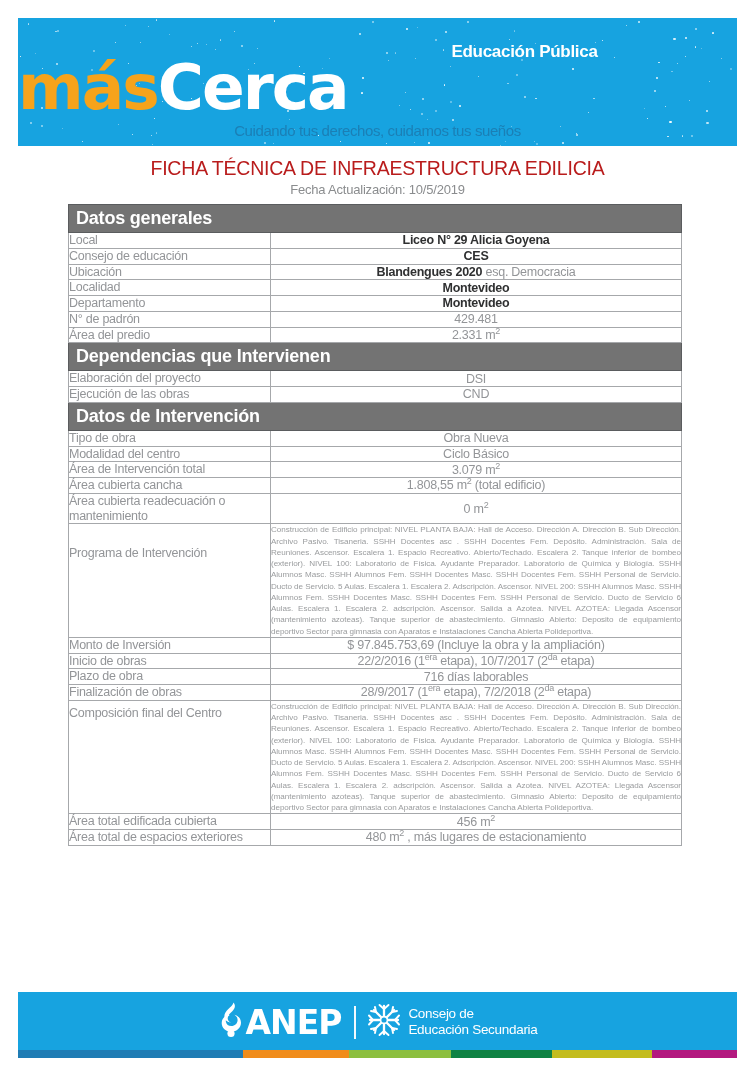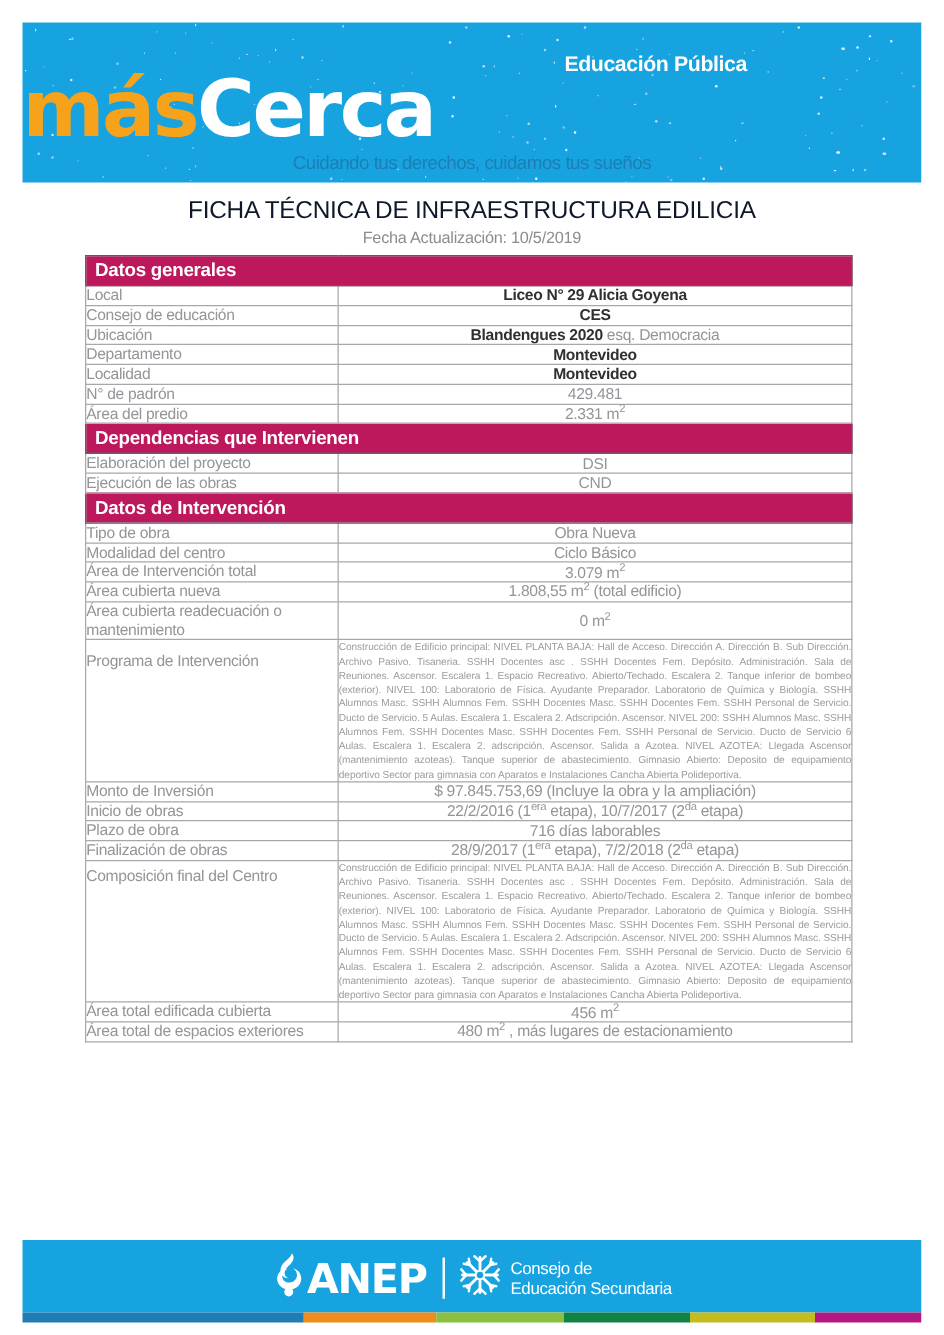--- a/index.html
+++ b/index.html
@@ -92,21 +92,21 @@
   }
 
   
   .doc-title {
     position: absolute;
     left: 0;
     right: 0;
     top: 157px;
     text-align: center;
     font-size: 19.5px;
-    color: #0f172a;
+    color: #b91c1c;
     letter-spacing: -0.2px;
     white-space: nowrap;
   }
   .doc-subtitle {
     position: absolute;
     left: 0;
     right: 0;
     top: 182px;
     text-align: center;
     font-size: 13px;
@@ -129,24 +129,24 @@
   }
   table.ficha td {
     border: 1px solid #a6a8ab;
     padding: 0;
     vertical-align: middle;
   }
   .col-label { width: 202px; }
   .col-value { width: 411px; }
 
   tr.section-row td {
-    background: #be185d;
+    background: #737373;
     border-color: #5a5c5e;
     color: #ffffff;
-    font-size: 15px;
+    font-size: 18px;
     font-weight: bold;
     padding: 3px 0 3px 7px;
     letter-spacing: -0.2px;
   }
   td.lbl {
     color: #939598;
     font-size: 12.5px;
     padding: 3px 0 3px 7px;
     letter-spacing: -0.25px;
     line-height: 1.18;
@@ -415,28 +415,28 @@
         </tr>
         <tr>
           <td class="lbl">Consejo de educación</td>
           <td class="val dark">CES</td>
         </tr>
         <tr>
           <td class="lbl">Ubicación</td>
           <td class="val"><b>Blandengues 2020</b> esq. Democracia</td>
         </tr>
         <tr>
+          <td class="lbl">Localidad</td>
+          <td class="val dark">Montevideo</td>
+        </tr>
+        <tr>
           <td class="lbl">Departamento</td>
           <td class="val dark">Montevideo</td>
         </tr>
         <tr>
-          <td class="lbl">Localidad</td>
-          <td class="val dark">Montevideo</td>
-        </tr>
-        <tr>
           <td class="lbl">N° de padrón</td>
           <td class="val">429.481</td>
         </tr>
         <tr>
           <td class="lbl">Área del predio</td>
           <td class="val">2.331 m<sup>2</sup></td>
         </tr>
         <tr class="section-row">
           <td colspan="2">Dependencias que Intervienen</td>
         </tr>
@@ -457,29 +457,29 @@
         </tr>
         <tr>
           <td class="lbl">Modalidad del centro</td>
           <td class="val">Ciclo Básico</td>
         </tr>
         <tr>
           <td class="lbl">Área de Intervención total</td>
           <td class="val">3.079 m<sup>2</sup></td>
         </tr>
         <tr>
-          <td class="lbl">Área cubierta nueva</td>
+          <td class="lbl">Área cubierta cancha</td>
           <td class="val">1.808,55 m<sup>2</sup> (total edificio)</td>
         </tr>
         <tr>
           <td class="lbl">Área cubierta readecuación  o mantenimiento</td>
           <td class="val">0 m<sup>2</sup></td>
         </tr>
         <tr>
-          <td class="lbl" style="vertical-align: top; padding-top: 10px;">Programa de Intervención</td>
+          <td class="lbl" style="vertical-align: top; padding-top: 22px;">Programa de Intervención</td>
           <td class="para">Construcción de Edificio principal: NIVEL PLANTA BAJA: Hall de Acceso. Dirección A. Dirección B. Sub Dirección. Archivo Pasivo. Tisaneria. SSHH Docentes asc . SSHH Docentes Fem. Depósito.  Administración. Sala de Reuniones.  Ascensor. Escalera 1. Espacio Recreativo. Abierto/Techado. Escalera 2. Tanque inferior de bombeo (exterior). NIVEL 100: Laboratorio de Física. Ayudante Preparador. Laboratorio de Química y Biología. SSHH Alumnos Masc. SSHH Alumnos Fem. SSHH Docentes Masc. SSHH Docentes Fem. SSHH Personal de Servicio. Ducto de Servicio. 5 Aulas. Escalera 1. Escalera 2. Adscripción. Ascensor. NIVEL 200: SSHH Alumnos Masc. SSHH Alumnos Fem. SSHH Docentes Masc. SSHH Docentes Fem. SSHH Personal de Servicio. Ducto de Servicio 6 Aulas. Escalera 1. Escalera 2. adscripción. Ascensor. Salida a Azotea. NIVEL AZOTEA: Llegada Ascensor (mantenimiento azoteas). Tanque superior de abastecimiento. Gimnasio Abierto:  Deposito de equipamiento deportivo Sector para gimnasia con Aparatos e Instalaciones Cancha Abierta Polideportiva.</td>
         </tr>
         <tr>
           <td class="lbl">Monto de Inversión</td>
           <td class="val">$ 97.845.753,69 (Incluye la obra y la ampliación)</td>
         </tr>
         <tr>
           <td class="lbl">Inicio de obras</td>
           <td class="val">22/2/2016 (1<sup>era</sup> etapa), 10/7/2017 (2<sup>da</sup> etapa)</td>
         </tr>

